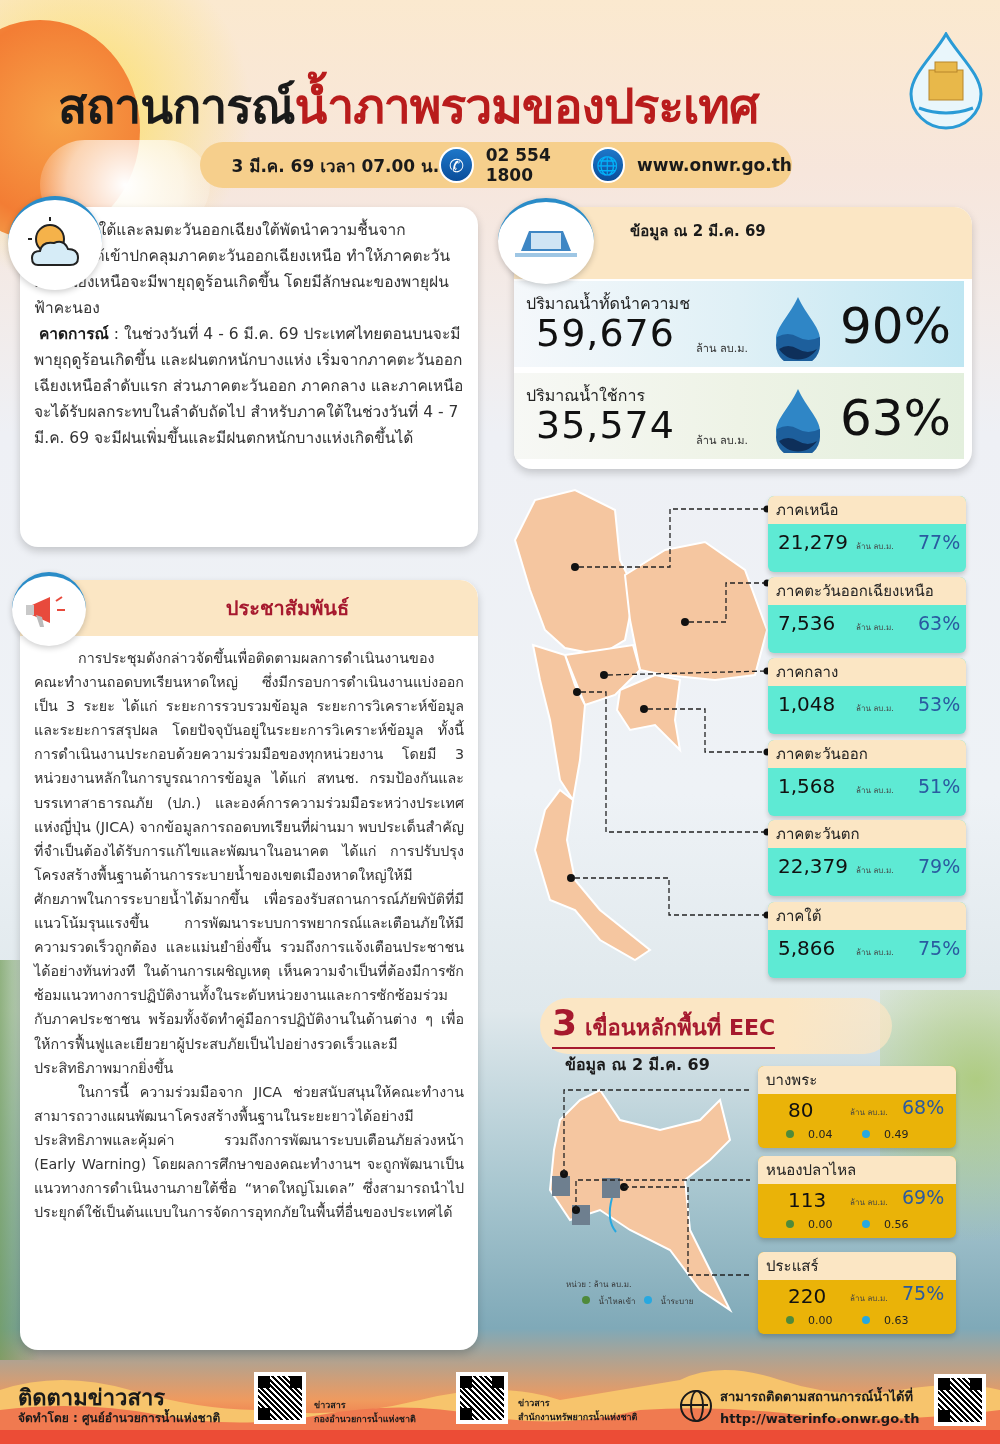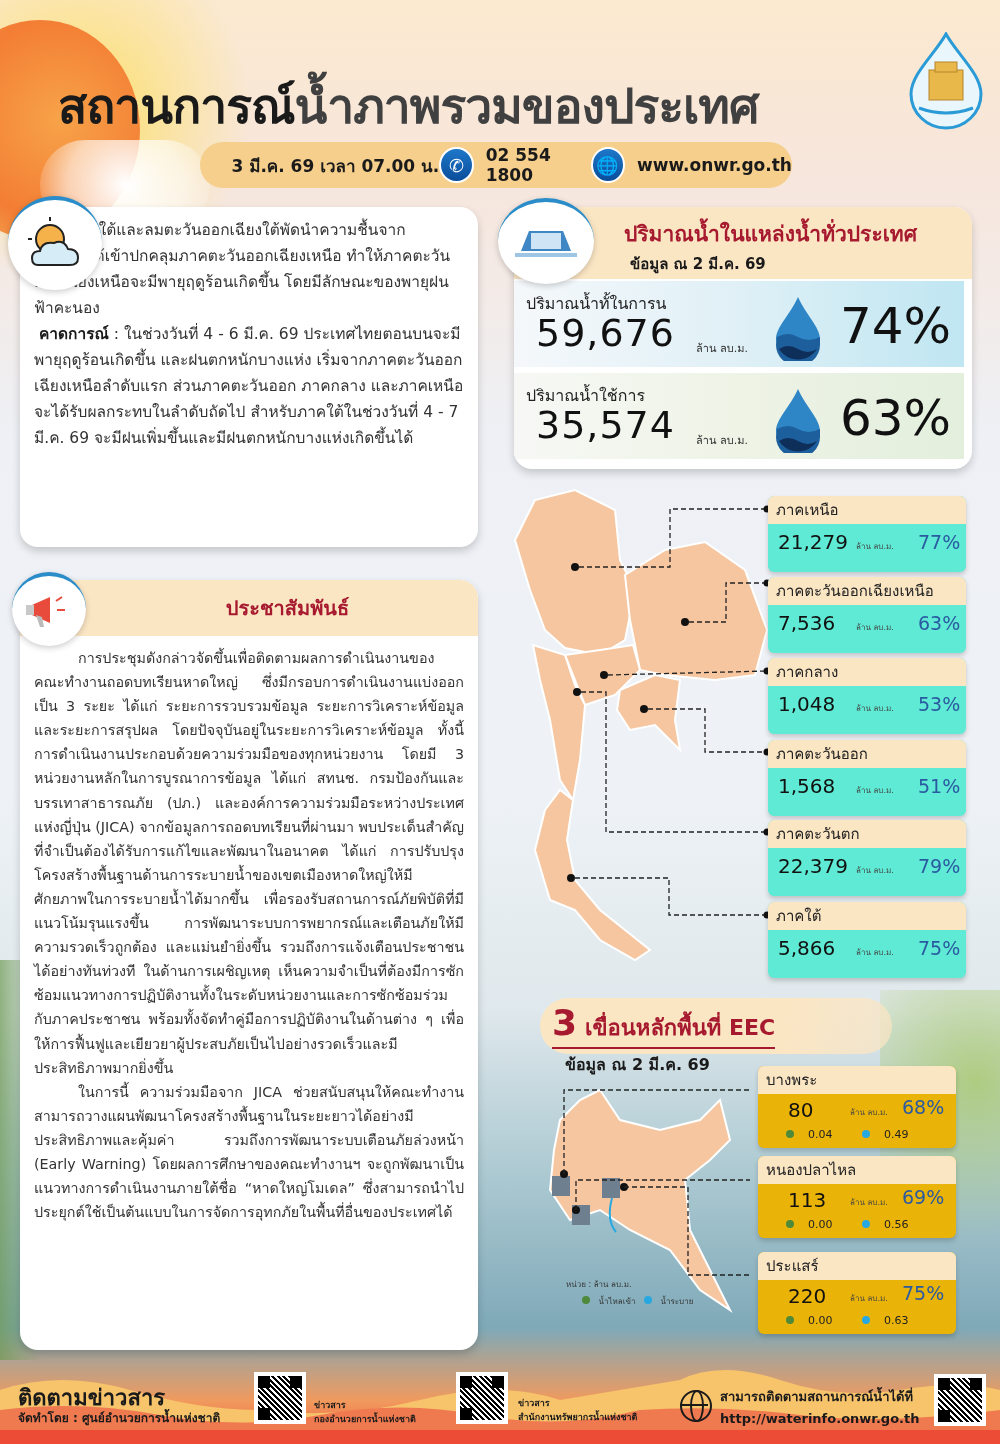--- a/index.html
+++ b/index.html
@@ -21,21 +21,21 @@
     background: linear-gradient(90deg, #6e9a52, rgba(110,154,82,0)); opacity: .7; }
   .bg-trees-right { position: absolute; right: 0; top: 990px; width: 120px; height: 300px;
     background: radial-gradient(circle at 80% 30%, #a8c86a 0%, rgba(168,200,106,0) 70%); opacity: .8; }
 
   
   .title {
     position: absolute; left: 58px; top: 68px; font-size: 48px; font-weight: bold; letter-spacing: -1px;
     font-family: "DejaVu Sans", sans-serif; white-space: nowrap;
   }
   .title .t1 { color: #1a1a1a; }
-  .title .t2 { color: #404040; }
+  .title .t2 { color: #b91c1c; }
   .logo { position: absolute; left: 905px; top: 32px; width: 82px; height: 98px; }
   .infobar {
     position: absolute; left: 200px; top: 142px; width: 592px; height: 46px; border-radius: 23px;
     background: #f6cf8c; display: flex; align-items: center; font-size: 17px; font-weight: bold; color: #1a1a1a;
   }
   .infobar .date { margin-left: 18px; width: 232px; text-align: right; }
   .round-icon { width: 36px; height: 36px; border-radius: 50%; background: linear-gradient(180deg,#1e77c9,#0a4d9a);
     display: flex; align-items: center; justify-content: center; color: #fff; font-size: 18px; border: 2px solid #fff; }
   .infobar .phone { margin-left: 12px; width: 110px; }
   .infobar .web { margin-left: 12px; }
@@ -183,33 +183,32 @@
     <path d="M8 16 L26 8 L26 34 L8 26 Z" fill="#e84a3c"></path>
     <rect x="2" y="16" width="8" height="10" fill="#c9c9c9"></rect>
     <path d="M12 26 L16 38 L20 38 L18 28" fill="#bbb"></path>
     <line x1="32" y1="12" x2="38" y2="8" stroke="#e84a3c" stroke-width="2"></line>
     <line x1="33" y1="21" x2="41" y2="21" stroke="#e84a3c" stroke-width="2"></line>
   </svg>
 </div>
 
 <div class="card water">
   <div class="card-head">
-    <div class="head-title">ปริมาณน้ำในแหล่งน้ำทั่วประเทศ</div>
     <div class="head-sub">ข้อมูล ณ 2 มี.ค. 69</div>
   </div>
   <div class="wrow r1">
-    <span class="lbl">ปริมาณน้ำทั้ในการน</span>
+    <span class="lbl">ปริมาณน้ำทั้ดนำความช</span>
     <span class="num">59,676</span>
     <span class="unit">ล้าน ลบ.ม.</span>
     <svg class="drop" viewBox="0 0 52 66">
       <path d="M26 2 C18 20 4 32 4 44 A22 21 0 0 0 48 44 C48 32 34 20 26 2Z" fill="#2f86c6"></path>
       <path d="M5 42 Q16 36 26 42 T48 42 L48 50 A22 21 0 0 1 4 50 Z" fill="#1d5f9c"></path>
       <path d="M7 54 Q16 48 26 54 T45 54 A22 21 0 0 1 7 54Z" fill="#0e2f5a"></path>
     </svg>
-    <span class="pct">74%</span>
+    <span class="pct">90%</span>
   </div>
   <div class="wrow r2">
     <span class="lbl">ปริมาณน้ำใช้การ</span>
     <span class="num">35,574</span>
     <span class="unit">ล้าน ลบ.ม.</span>
     <svg class="drop" viewBox="0 0 52 66">
       <path d="M26 2 C18 20 4 32 4 44 A22 21 0 0 0 48 44 C48 32 34 20 26 2Z" fill="#2f86c6"></path>
       <path d="M5 42 Q16 36 26 42 T48 42 L48 50 A22 21 0 0 1 4 50 Z" fill="#1d5f9c"></path>
       <path d="M7 54 Q16 48 26 54 T45 54 A22 21 0 0 1 7 54Z" fill="#0e2f5a"></path>
     </svg>

